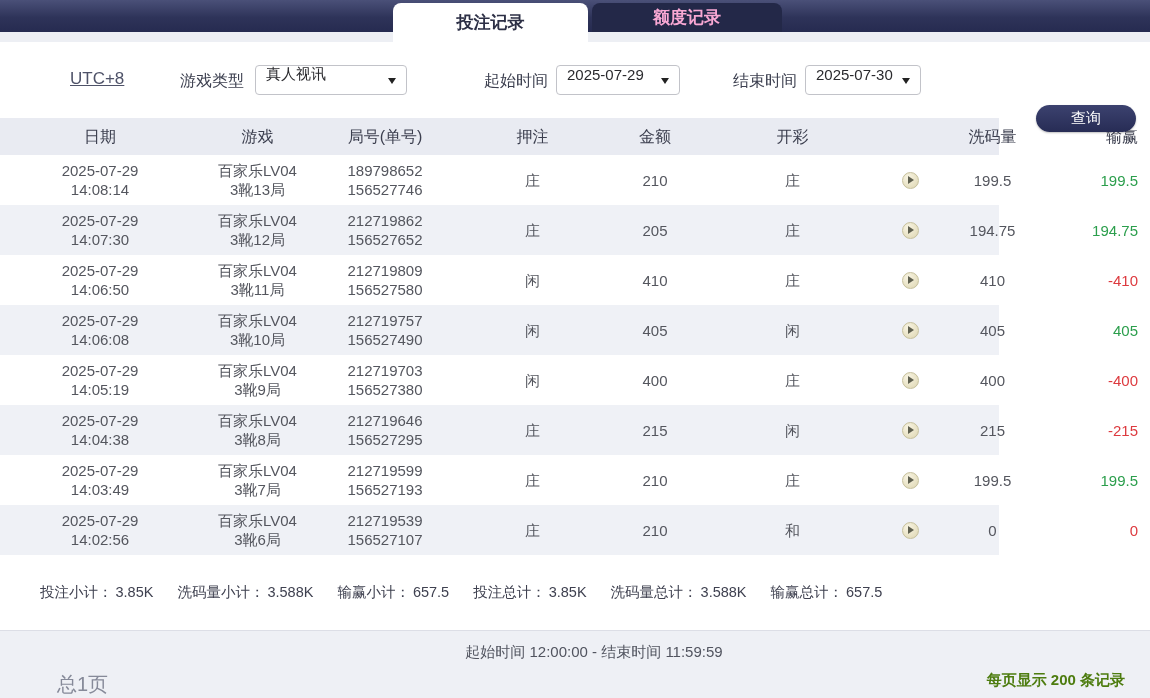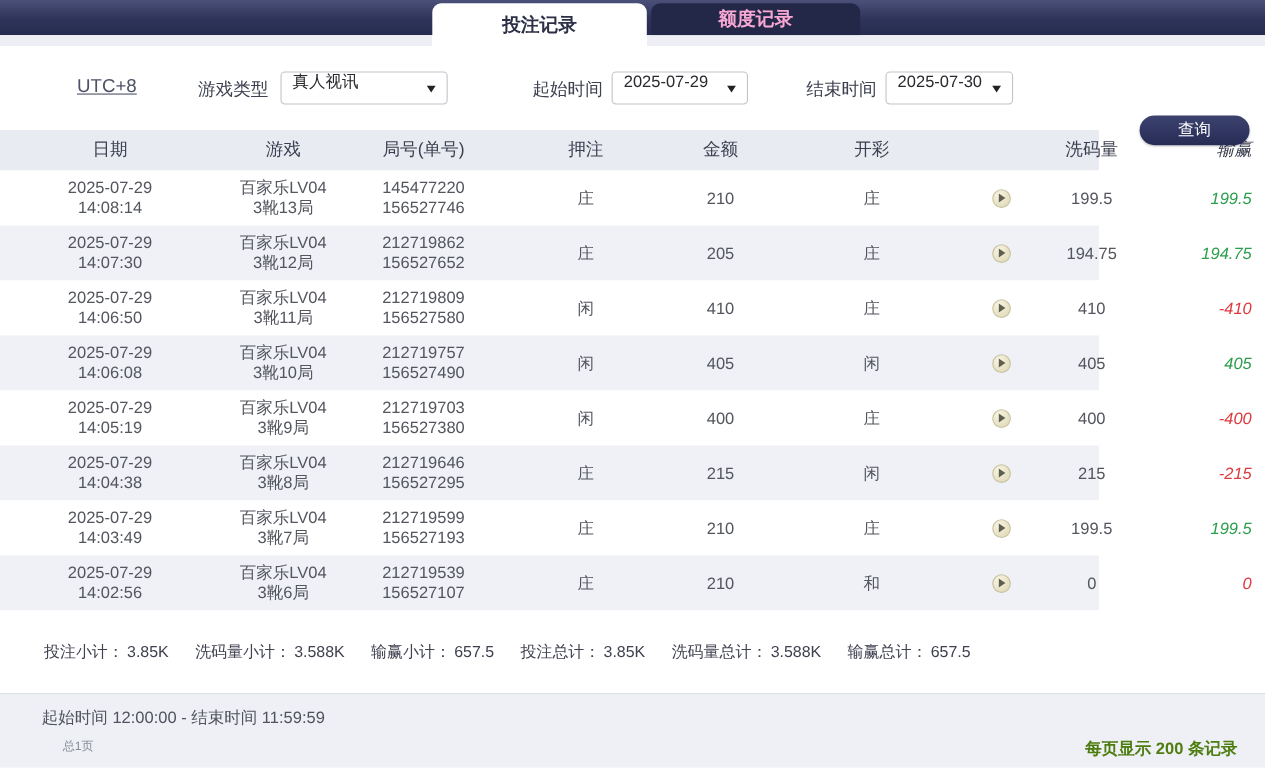--- a/index.html
+++ b/index.html
@@ -51,21 +51,21 @@
   
   .tr{
     display:grid;width:999px;
     grid-template-columns:200px 115px 140px 155px 90px 185px 50px 115px 100px;
     align-items:center;
   }
   .thead{height:37px;background:var(--head-bg);color:var(--text-dark);font-size:16px;}
   .td,.th{display:flex;flex-direction:column;align-items:center;justify-content:center;
     text-align:center;line-height:19px;}
   .th{flex-direction:row;}
-  .th-right,.td-right{align-items:flex-end;padding-right:12px;justify-content:flex-end;font-style:italic;}
+  .th-right,.td-right{align-items:flex-end;padding-right:12px;justify-content:flex-end;}
   .row{height:50px;background:#fff;color:var(--text-main);}
   .row.alt{background:var(--row-alt);}
   .wl-green{color:var(--green);}
   .wl-red{color:var(--red);}
   .play-icon{
     width:17px;height:17px;border-radius:50%;cursor:pointer;
     background:radial-gradient(circle at 35% 30%,#f8f4e2,#ddd6b2);
     border:1px solid #c6c09c;display:flex;align-items:center;justify-content:center;
   }
   .play-tri{width:0;height:0;margin-left:2px;
@@ -76,23 +76,23 @@
     height:75px;width:1150px;background:#fff;display:flex;align-items:center;
     padding-left:40px;font-size:14.5px;color:#3f4150;
   }
   .summary .item{margin-right:24px;white-space:nowrap;}
   .summary .val{margin-left:3px;}
   
   .footer{
     height:68px;width:1150px;background:var(--foot-bg);
     border-top:1px solid #dcdee6;position:relative;
   }
-  .foot-center{position:absolute;top:12px;width:100%;text-align:left;
+  .foot-center{position:absolute;top:12px;width:100%;text-align:center;
     color:#51545f;font-size:15px;padding-left:38px;}
-  .foot-left{position:absolute;left:57px;top:40px;color:#868a99;font-size:11px;}
+  .foot-left{position:absolute;left:57px;top:40px;color:#868a99;font-size:20px;}
   .foot-right{position:absolute;right:25px;top:40px;color:#4d7c0f;font-size:15px;font-weight:bold;}
 </style>
 </head>
 <body>
 
 <div class="topbar">
   <div class="tab tab-active">投注记录</div>
   <div class="tab tab-inactive">额度记录</div>
 </div>
 <div class="tab-strip">
@@ -139,21 +139,21 @@
     <div class="tr row">
     <div class="td">
       <div>2025-07-29</div>
         <div>14:08:14</div>
     </div>
     <div class="td">
       <div>百家乐LV04</div>
         <div>3靴13局</div>
     </div>
     <div class="td">
-      <div>145477220</div>
+      <div>189798652</div>
         <div>156527746</div>
     </div>
     <div class="td">
         <div>庄</div>
       </div>
     <div class="td">
         <div>210</div>
       </div>
     <div class="td">
         <div>庄</div>

